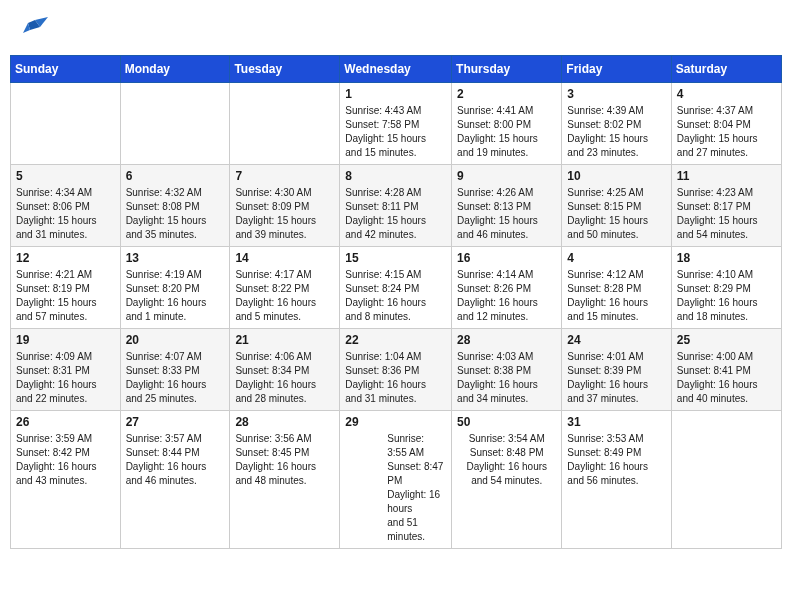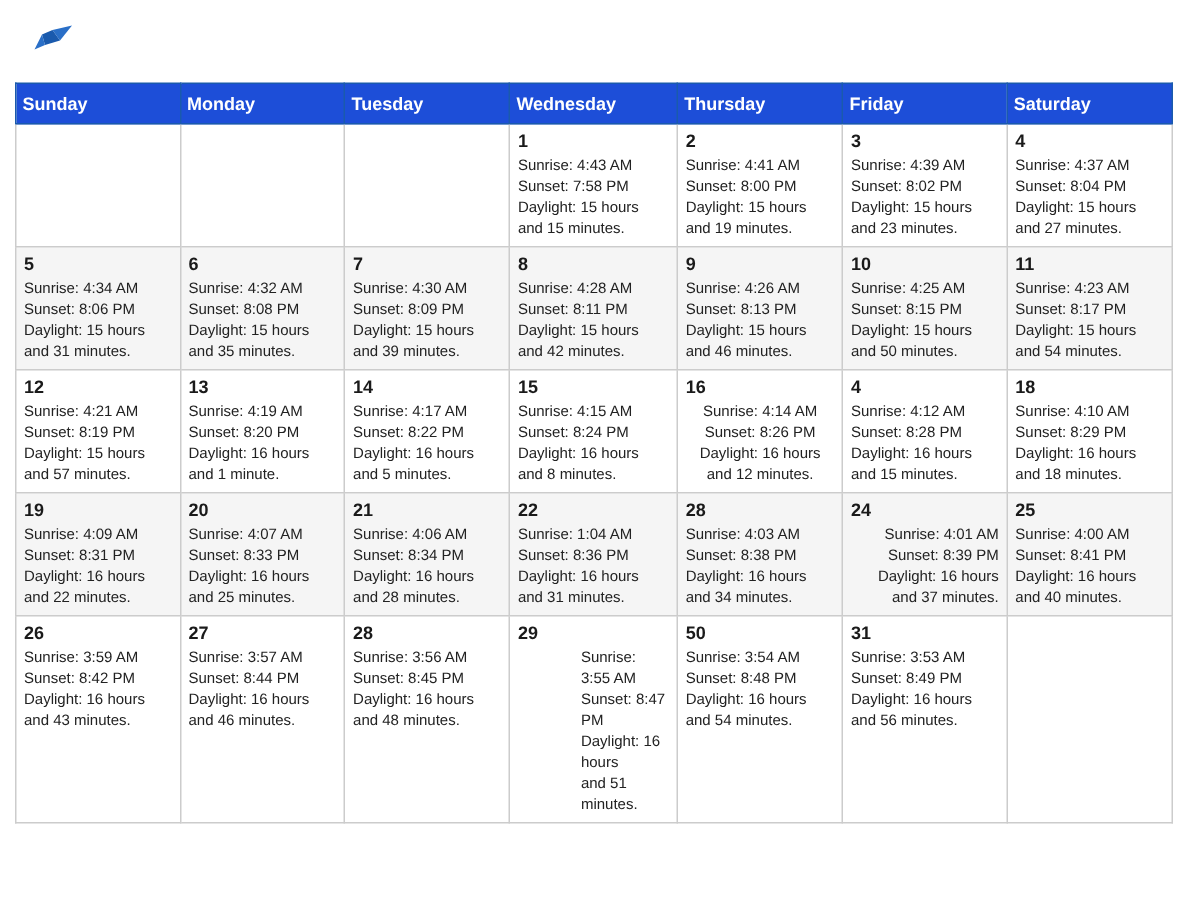--- a/index.html
+++ b/index.html
@@ -229,21 +229,21 @@
         </td>
         <td>
           <div class="day-number">15</div>
           <div class="day-info" style="white-space: pre-line;">Sunrise: 4:15 AM
 Sunset: 8:24 PM
 Daylight: 16 hours
 and 8 minutes.</div>
         </td>
         <td>
           <div class="day-number">16</div>
-          <div class="day-info" style="white-space: pre-line; text-align: center;">Sunrise: 4:14 AM
+          <div class="day-info" style="white-space: pre-line;">Sunrise: 4:14 AM
 Sunset: 8:26 PM
 Daylight: 16 hours
 and 12 minutes.</div>
         </td>
         <td>
           <div class="day-number">4</div>
           <div class="day-info" style="white-space: pre-line;">Sunrise: 4:12 AM
 Sunset: 8:28 PM
 Daylight: 16 hours
 and 15 minutes.</div>
@@ -287,21 +287,21 @@
         </td>
         <td>
           <div class="day-number">28</div>
           <div class="day-info" style="white-space: pre-line;">Sunrise: 4:03 AM
 Sunset: 8:38 PM
 Daylight: 16 hours
 and 34 minutes.</div>
         </td>
         <td>
           <div class="day-number">24</div>
-          <div class="day-info" style="white-space: pre-line; text-align: right;">Sunrise: 4:01 AM
+          <div class="day-info" style="white-space: pre-line;">Sunrise: 4:01 AM
 Sunset: 8:39 PM
 Daylight: 16 hours
 and 37 minutes.</div>
         </td>
         <td>
           <div class="day-number">25</div>
           <div class="day-info" style="white-space: pre-line;">Sunrise: 4:00 AM
 Sunset: 8:41 PM
 Daylight: 16 hours
 and 40 minutes.</div>
@@ -331,21 +331,21 @@
         </td>
         <td>
           <div class="day-number">29</div>
           <div class="day-info" style="white-space: pre-line; margin-left: 42px;">Sunrise: 3:55 AM
 Sunset: 8:47 PM
 Daylight: 16 hours
 and 51 minutes.</div>
         </td>
         <td>
           <div class="day-number">50</div>
-          <div class="day-info" style="white-space: pre-line;">Sunrise: 3:54 AM
+          <div class="day-info" style="white-space: pre-line; text-align: center;">Sunrise: 3:54 AM
 Sunset: 8:48 PM
 Daylight: 16 hours
 and 54 minutes.</div>
         </td>
         <td>
           <div class="day-number">31</div>
           <div class="day-info" style="white-space: pre-line;">Sunrise: 3:53 AM
 Sunset: 8:49 PM
 Daylight: 16 hours
 and 56 minutes.</div>

